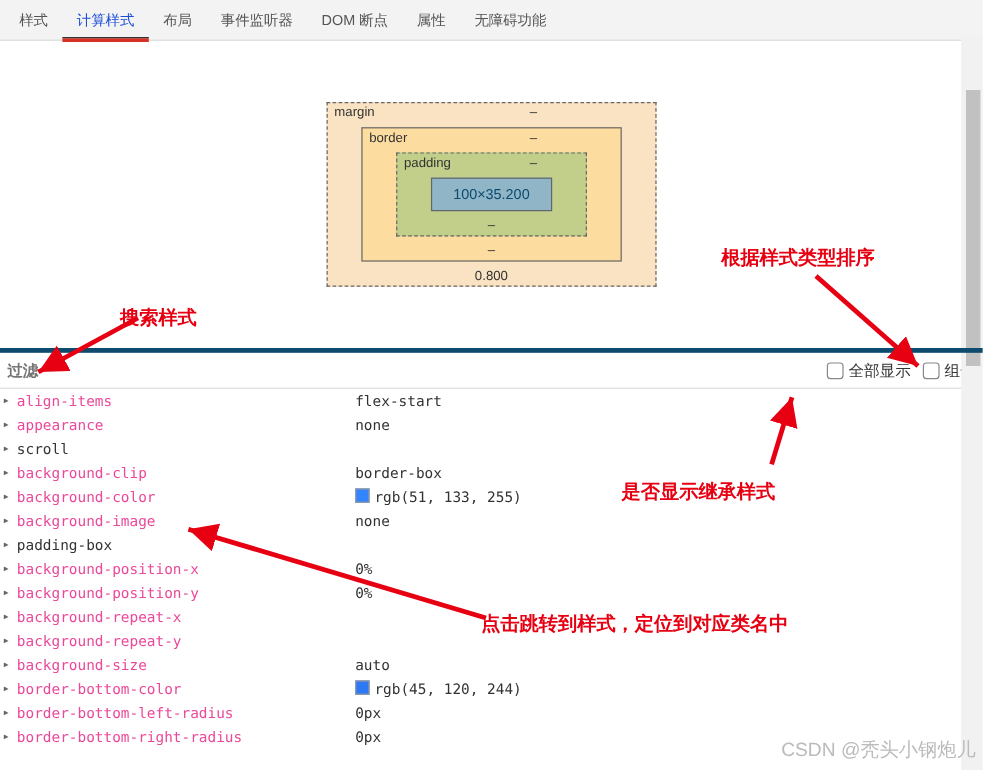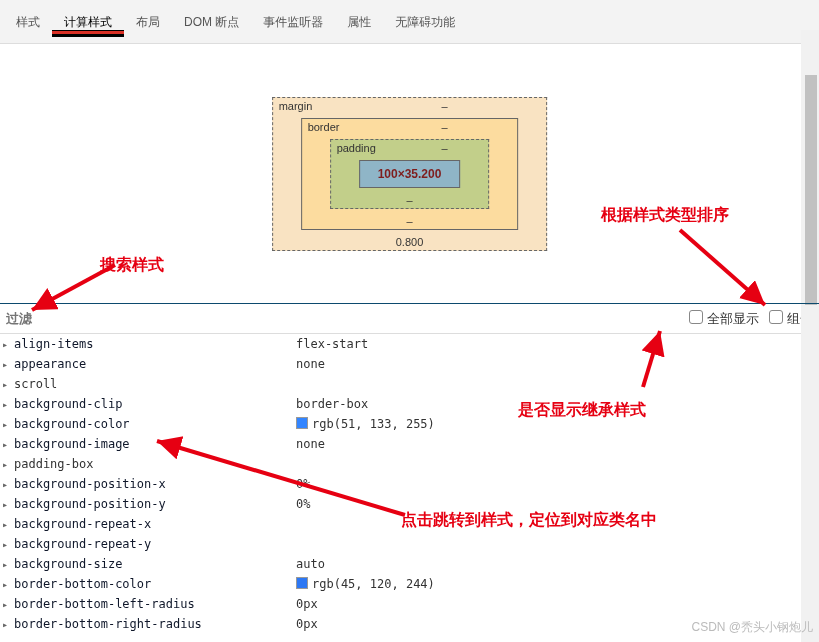--- a/index.html
+++ b/index.html
@@ -9,37 +9,37 @@
     background: #fff;
     color: #333;
     width: 819px;
     height: 642px;
     overflow: hidden;
     position: relative;
   }
   .tabs {
     display: flex;
     align-items: center;
-    height: 44px;
+    height: 34px;
     background: #f3f3f3;
     border-bottom: 1px solid #ddd;
     padding: 0 4px;
     gap: 0;
   }
   .tab {
     padding: 0 12px;
     height: 30px;
     line-height: 30px;
     color: #555;
     cursor: pointer;
     font-size: 12px;
   }
   .tab.active {
-    border-bottom: 7px solid #000000;
-    color: #000000;
+    border-bottom: 1px solid #000000;
+    color: #1d4ed8;
     position: relative;
   }
   .tab.active::after {
     content: "";
     position: absolute;
     left: 0; right: 0; bottom: -4px;
     height: 3px;
     background: #d93025;
   }
   .scroll-gutter {
@@ -54,21 +54,21 @@
     position: absolute;
     right: 2px;
     top: 45px;
     width: 12px;
     height: 230px;
     background: #c1c1c1;
     border-radius: 0;
   }
   .box-model-area {
     height: 260px;
-    border-bottom: 1px solid #0c4a6e;
+    border-bottom: 4px solid #0c4a6e;
     position: relative;
   }
   .box-model {
     position: absolute;
     left: 50%;
     top: 50%;
     transform: translate(-50%, -50%);
   }
   .bm {
     padding: 20px 28px;
@@ -81,23 +81,22 @@
   .bm-top { top: 2px; margin-left: 35px; }
   .bm-bottom { bottom: 2px; }
   .bm-margin { background: #f9e3c2; border: 1px dashed #666; }
   .bm-border { background: #fcdc9f; border: 1px solid #666; }
   .bm-padding { background: #c2cf8a; border: 1px dashed #666; }
   .bm-content {
     background: #8fb5c7;
     border: 1px solid #666;
     padding: 6px 18px;
     font-size: 12px;
-    color: #7f1d1d;
+    color: #0c4a6e;
     white-space: nowrap;
-    font-weight: bold;
   }
   .filter-row {
     display: flex;
     align-items: center;
     height: 30px;
     border-bottom: 1px solid #ddd;
     padding: 0 6px 0 2px;
     color: #888;
   }
   .filter-inp {
@@ -105,21 +104,21 @@
     border: none;
     background: transparent;
     color: #888;
     font-size: 13px;
     padding: 0 4px;
     outline: none;
     width: 120px;
     font-weight: bold;
   }
   .spacer { flex: 1; }
-  .chk-wrap { display: flex; gap: 4px; margin-left: 10px; font-size: 13px; color: #333; }
+  .chk-wrap { display: flex; align-items: center; gap: 4px; margin-left: 10px; font-size: 13px; color: #333; }
   .chk {
     width: 14px; height: 14px;
     border: 1px solid #888;
     border-radius: 3px;
     background: #fff;
   }
   .props {
     position: relative;
     font-family: Menlo, Consolas, monospace;
     font-size: 12px;
@@ -130,21 +129,21 @@
     align-items: center;
     height: 20px;
     padding-left: 2px;
   }
   .tri {
     width: 12px;
     color: #666;
     font-size: 10px;
   }
   .pname {
-    color: #0f172a;
+    color: #ec4899;
     width: 282px;
   }
   .pval { display: flex; gap: 4px; color: #333; }
   .swatch {
     width: 12px; height: 12px;
     border: 1px solid #999;
     display: inline-block;
   }
   .annot {
     position: absolute;
@@ -153,35 +152,35 @@
     font-weight: bold;
     font-family: "Microsoft YaHei", sans-serif;
     pointer-events: none;
     white-space: nowrap;
   }
   svg.arrow { position: absolute; pointer-events: none; }
   .watermark {
     position: absolute;
     right: 6px;
     bottom: 6px;
-    font-size: 12px;
+    font-size: 16px;
     color: #bbb;
     font-family: "Microsoft YaHei", sans-serif;
     text-align: right;
   }
 </style>
 </head>
 <body>
 
 <div class="tabs">
   <div class="tab">样式</div>
   <div class="tab active">计算样式</div>
   <div class="tab">布局</div>
+  <div class="tab">事件监听器</div>
   <div class="tab">DOM 断点</div>
-  <div class="tab">事件监听器</div>
   <div class="tab">属性</div>
   <div class="tab">无障碍功能</div>
 </div>
 
 <div class="scroll-gutter">
   <div class="scroll-thumb"></div>
 </div>
 
 <div class="box-model-area">
   <div class="box-model">

